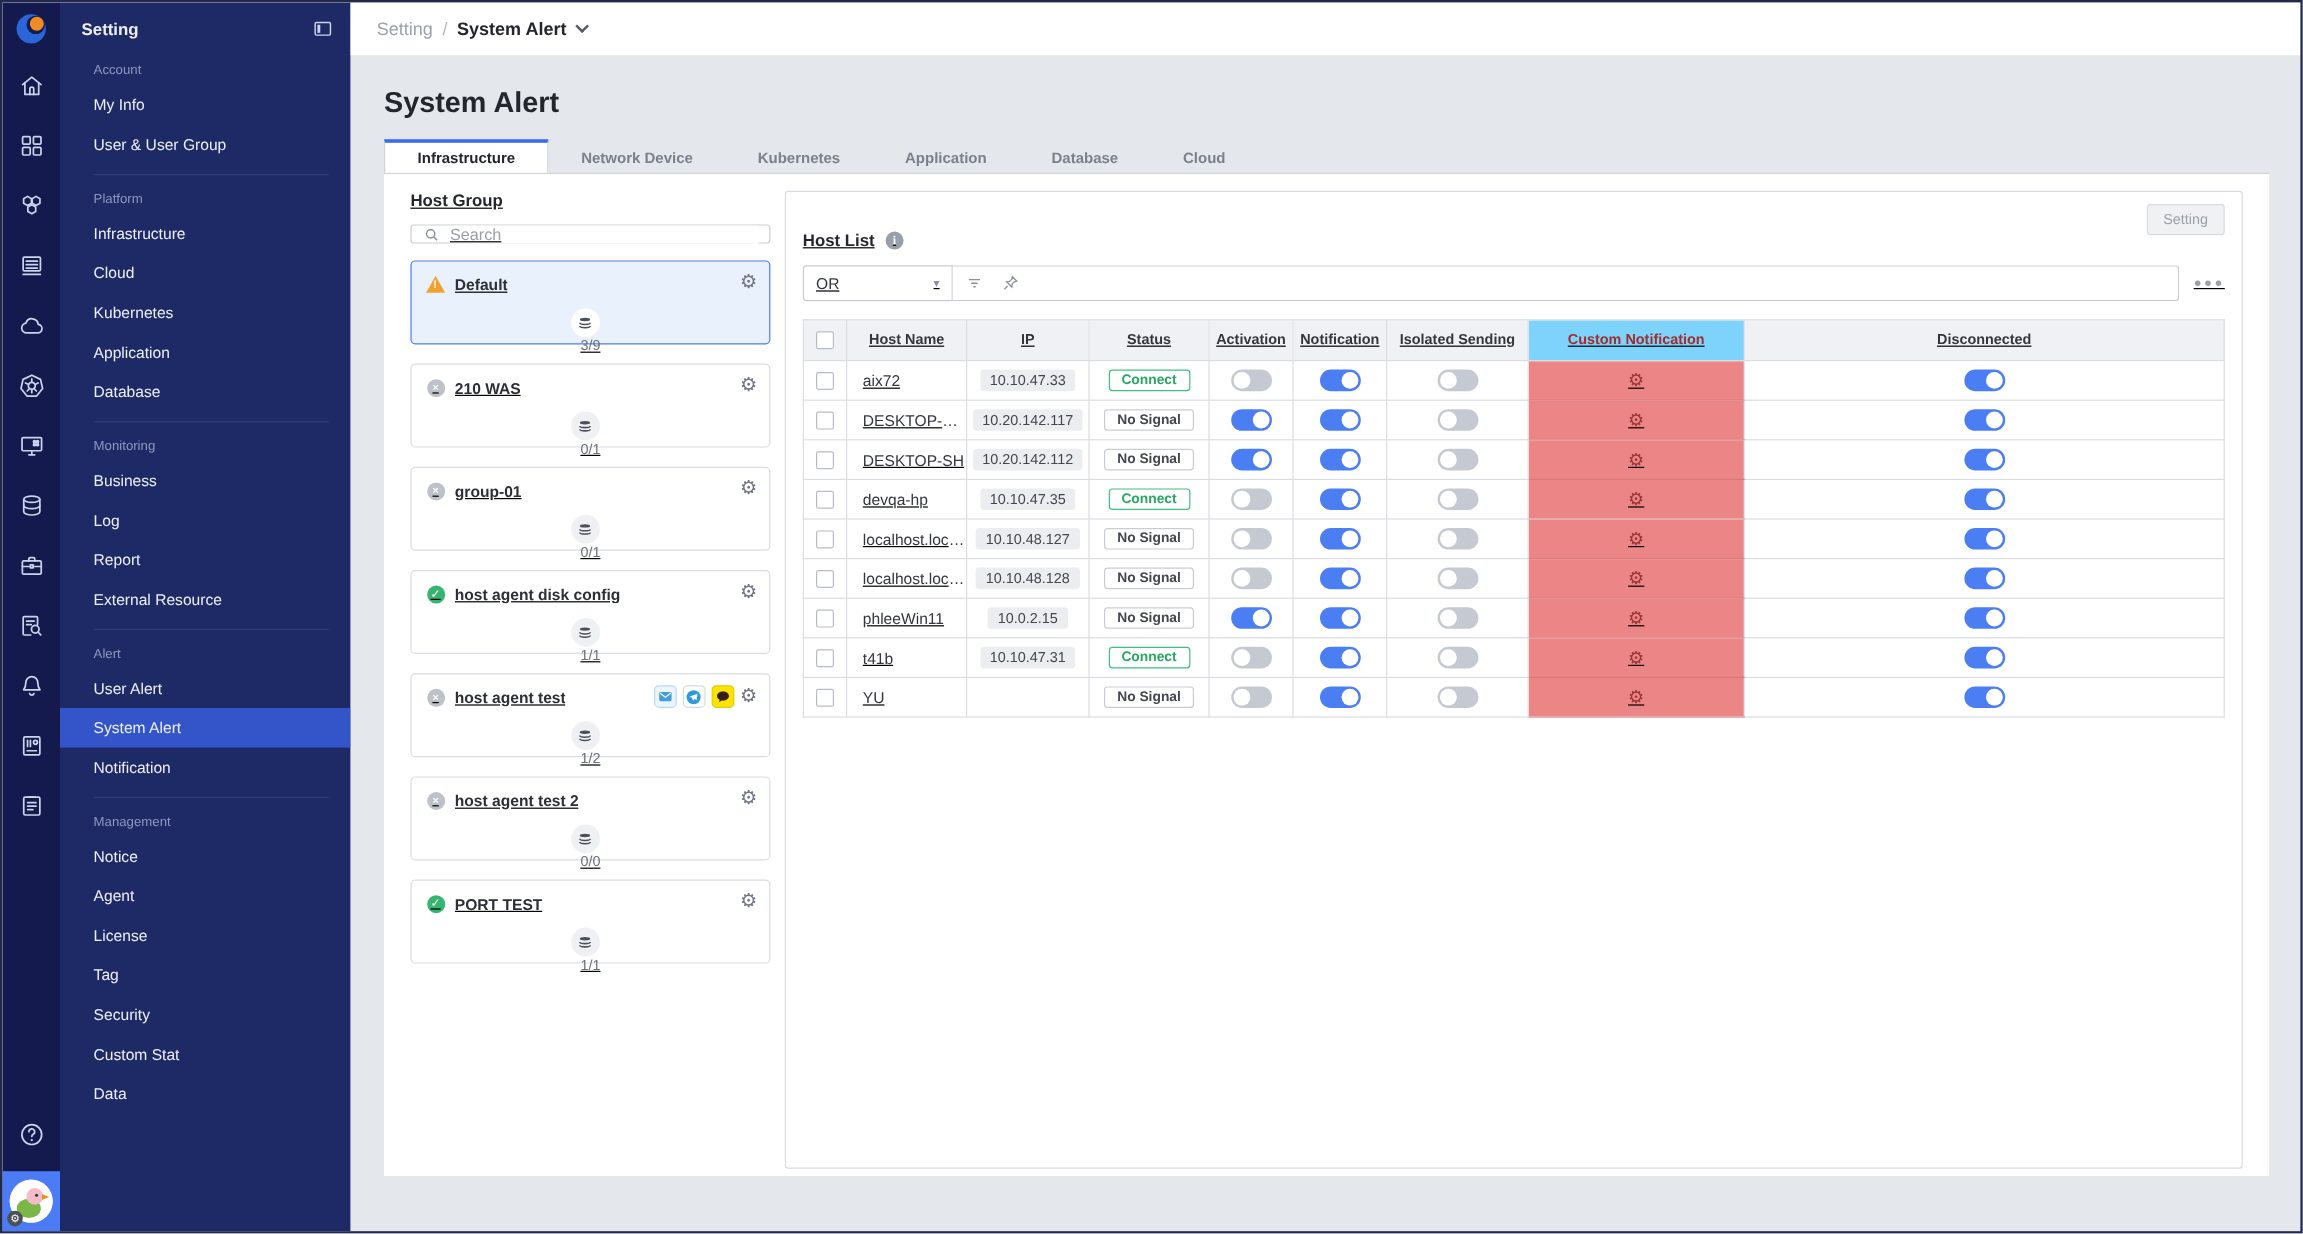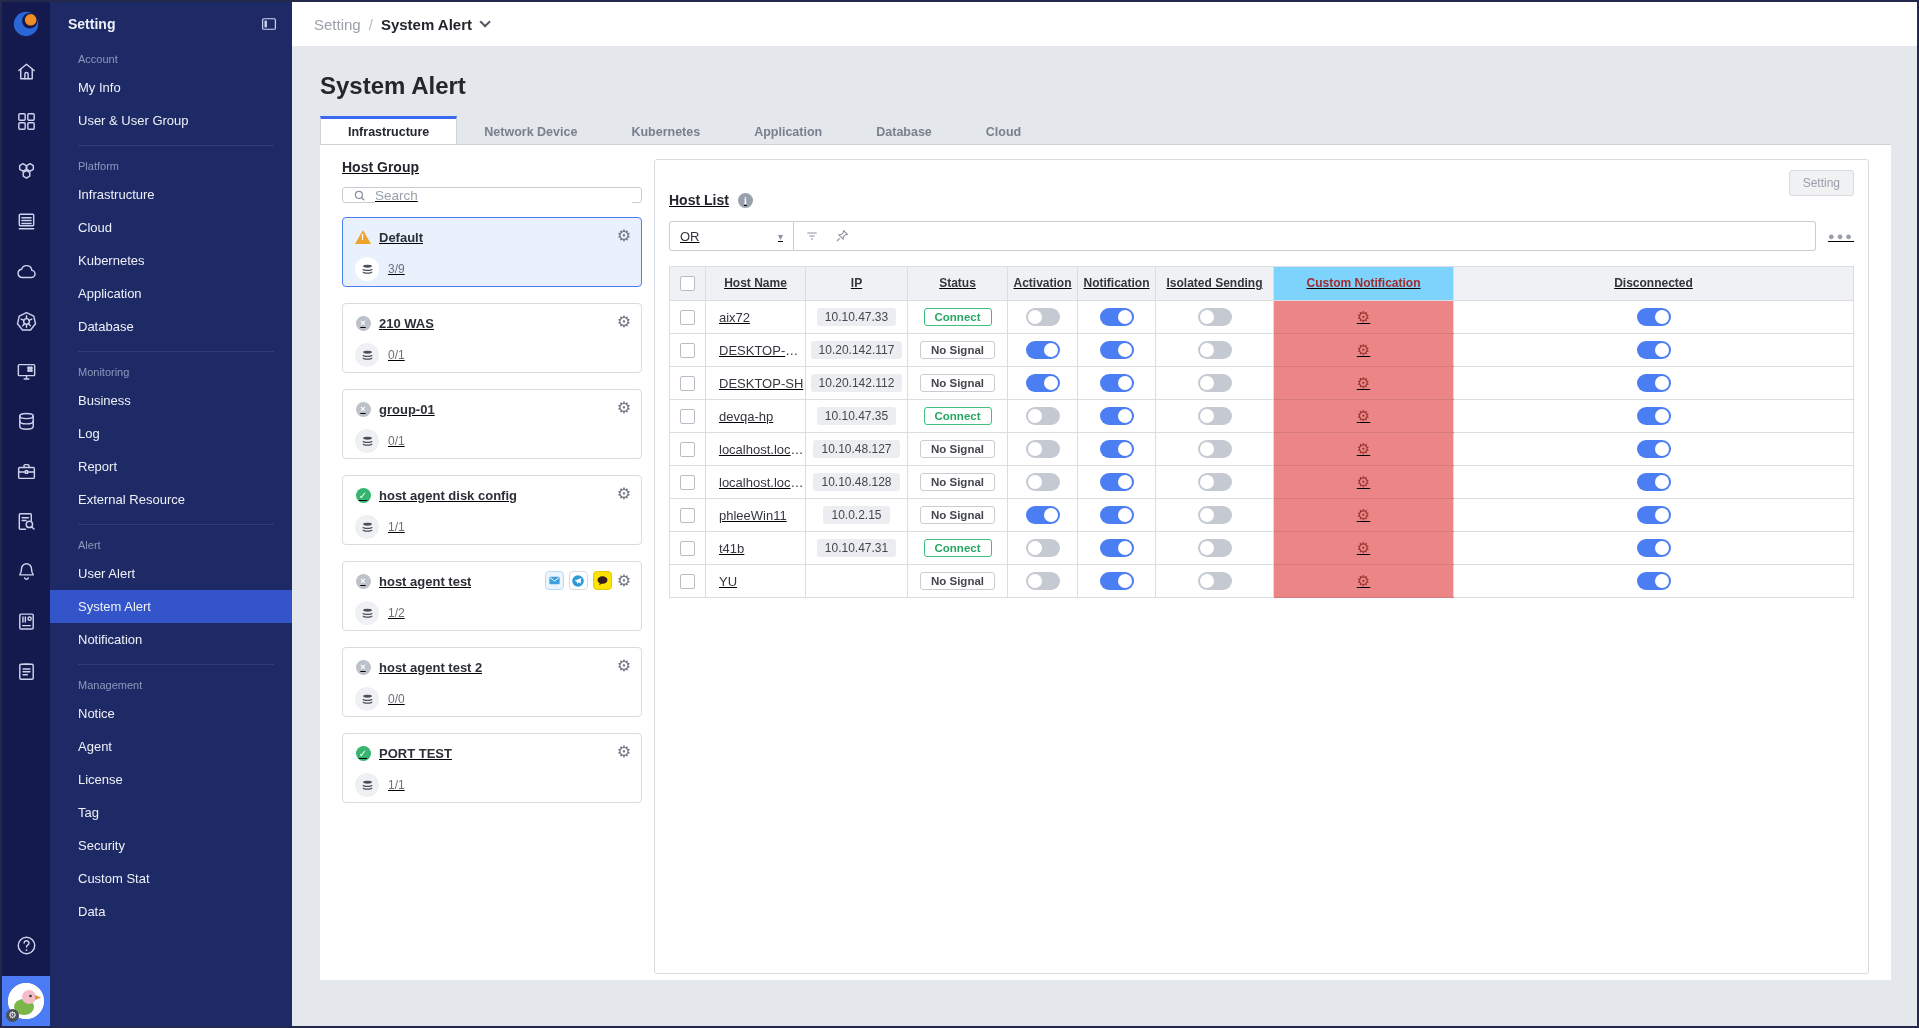--- a/index.html
+++ b/index.html
@@ -67,21 +67,21 @@
   .gc-name { font-size:13px; font-weight:600; color:#2c2f36; white-space:nowrap; overflow:hidden; }
   .gc-actions { position:absolute; right:10px; top:9px; display:flex; align-items:center; gap:5px; }
   .gc-gear { color:#707684; font-size:16px; cursor:pointer; line-height:18px; }
   .chan { width:19px; height:19px; border-radius:4px; display:inline-flex; align-items:center; justify-content:center; cursor:pointer; }
   .chan-email { background:#eaf4fd; border:1px solid #bcd9f5; }
   .chan-email svg { width:13px; height:13px; }
   .chan-telegram { background:#fff; border:1px solid #d5dae0; }
   .chan-telegram svg { width:14px; height:14px; }
   .chan-kakao { background:#fde400; border:1px solid #e0ca09; }
   .chan-kakao svg { width:13px; height:13px; }
-  .gc-row2 { display:flex; align-items:center; margin-top:12px; }
+  .gc-row2 { display:flex; align-items:center; margin-top:12px;flex-direction:column; }
   .gc-bubble { width:24px; height:24px; border-radius:50%; background:#eef0f3; display:flex; align-items:center; justify-content:center; margin-right:9px; }
   .group-card.selected .gc-bubble { background:#fff; }
   .gc-bubble svg { width:13px; height:13px; color:#4a4f59; }
   .gc-count { font-size:12px; color:#6a7078; }
 
   
   .hl-panel { flex:1; border:1px solid #d8dce2; border-radius:3px; padding:12px 14px; display:flex; flex-direction:column; overflow:hidden; position:relative; }
   .hl-head { display:flex; align-items:center;margin-top:20px; }
   .info-dot { width:15px; height:15px; border-radius:50%; background:#99a0ac; color:#fff; font-size:10px; font-weight:bold; line-height:15px; text-align:center; margin-left:9px; cursor:pointer; font-family:"Liberation Serif", serif; }
   .setting-btn { position:absolute; right:14px; top:10px; background:#f0f1f3; border:1px solid #d8dbe0; color:#9aa0ab; font-size:12px; padding:5px 13px; border-radius:3px; cursor:pointer; }

